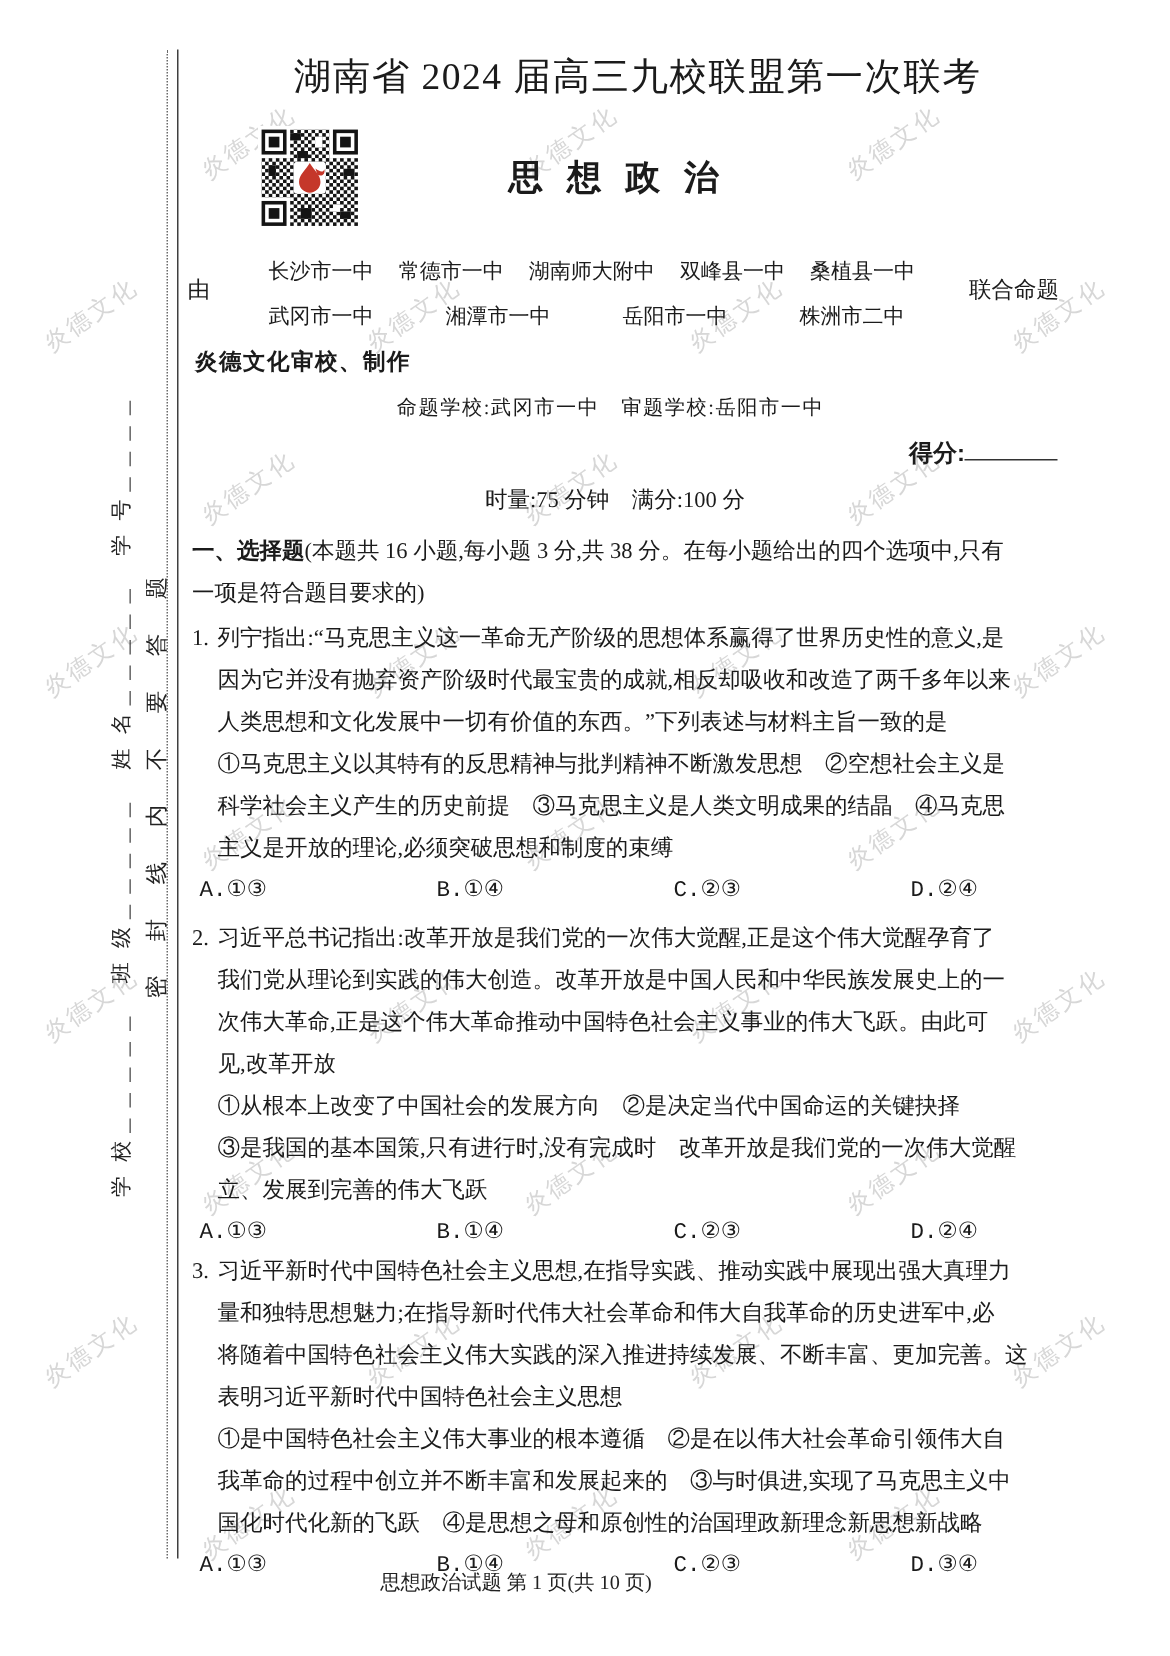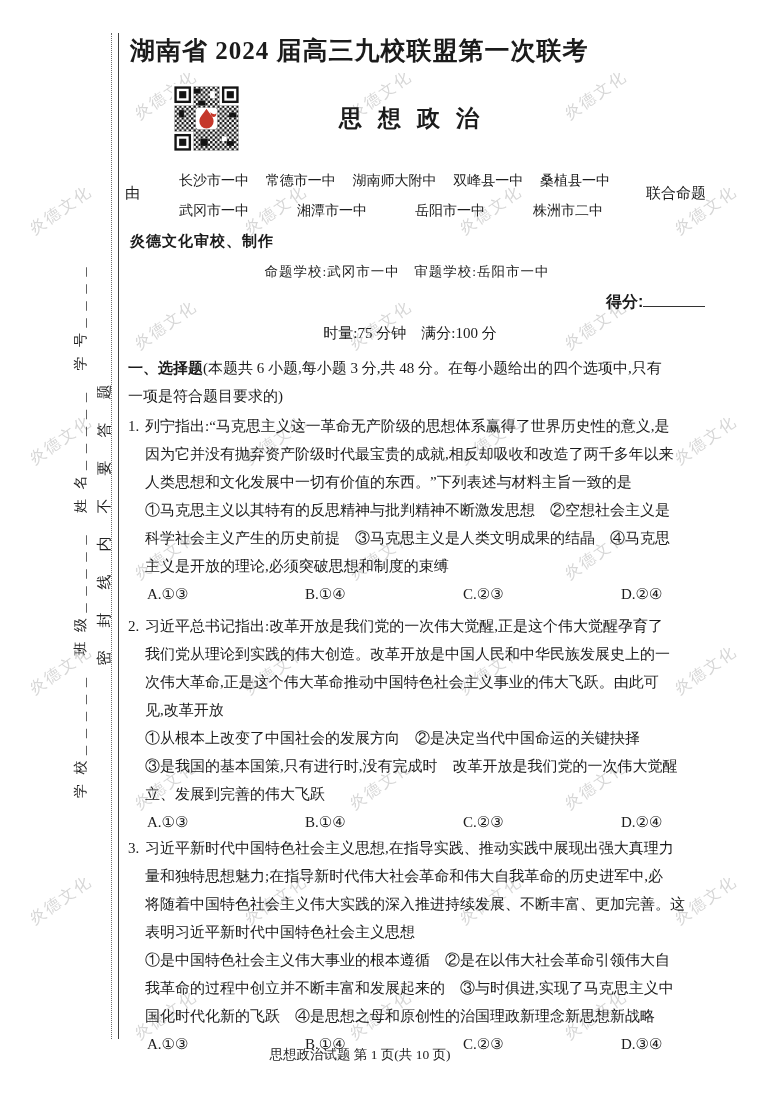--- a/index.html
+++ b/index.html
@@ -25,22 +25,22 @@
     transform:rotate(-90deg);text-align:center;font-size:14px;letter-spacing:3px;
     white-space:nowrap;color:#222;
   }
   .seal-text{
     position:absolute;left:-40px;top:512px;width:292px;height:22px;
     transform:rotate(-90deg);text-align:center;font-size:15px;letter-spacing:4px;
     white-space:nowrap;color:#222;
   }
   
   .title{
-    position:absolute;left:130px;top:34px;width:590px;
-    font-size:25px;font-weight:bold;letter-spacing:1px;
+    position:absolute;left:130px;top:34px;width:590px;text-align:center;
+    font-size:25px;font-weight:normal;letter-spacing:1px;
   }
   .qr{position:absolute;left:172px;top:84px;}
   .subject{
     position:absolute;left:114px;top:103px;width:590px;text-align:center;
     font-family:"Liberation Sans","DejaVu Sans",sans-serif;
     font-size:23px;font-weight:bold;letter-spacing:16px;padding-left:16px;box-sizing:border-box;
   }
   .by-char{position:absolute;left:125px;top:184px;font-size:15px;}
   .schools{position:absolute;left:158px;top:166px;width:452px;font-size:14px;}
   .schools .srow{display:flex;justify-content:space-between;height:30px;align-items:center;white-space:nowrap;margin-left:21px;}
@@ -54,25 +54,25 @@
   .score{position:absolute;left:606px;top:292px;font-size:16px;font-weight:bold;
     font-family:"Liberation Sans","DejaVu Sans",sans-serif;}
   .score-line{display:inline-block;width:62px;height:14px;border-bottom:1.5px solid #333;}
   .duration{position:absolute;left:130px;top:324px;width:560px;text-align:center;font-size:15px;}
   
   .section{position:absolute;left:128px;top:354px;width:600px;font-size:15px;line-height:28px;white-space:pre-line;}
   .section .sec-bold{font-weight:bold;font-family:"Liberation Sans","DejaVu Sans",sans-serif;}
   .q{position:absolute;left:128px;width:602px;font-size:15px;line-height:28px;}
   .q-num{position:absolute;left:0;top:0;}
   .q-stem{margin-left:17px;white-space:pre-line;}
-  .opts{display:grid;grid-template-columns:158px 158px 158px auto;margin-left:19px;white-space:nowrap;}
+  .opts{display:grid;grid-template-columns:158px 158px 158px auto;margin-left:5px;white-space:nowrap;font-family:Liberation Mono, monospace;}
   .q1{top:412px;}
   .q2{top:612px;}
   .q3{top:834px;}
-  .footer{position:absolute;left:0;top:1046px;width:688px;text-align:center;font-size:13.5px;color:#222;padding-left:16px;}
+  .footer{position:absolute;left:0;top:1046px;width:688px;text-align:center;font-size:13.5px;color:#222;}
   .banner{
     position:absolute;left:0;top:1076px;width:780px;text-align:center;
     font-family:"Liberation Sans","DejaVu Sans",sans-serif;
     font-size:19.5px;font-weight:bold;color:#0d0d0d;letter-spacing:0.5px;white-space:nowrap;
   }
 </style>
 </head>
 <body>
 
 <div class="page">
@@ -191,21 +191,21 @@
     </div>
     <div class="joint">联合命题</div>
 
     <div class="producer">炎德文化审校、制作</div>
     <div class="setter">命题学校:武冈市一中　审题学校:岳阳市一中</div>
 
     <div class="score"><span>得分:</span><span class="score-line"></span></div>
 
     <div class="duration">时量:75 分钟　满分:100 分</div>
 
-    <div class="section"><span class="sec-bold">一、选择题</span><span>(本题共 6 小题,每小题 3 分,共 48 分。在每小题给出的四个选项中,只有
+    <div class="section"><span class="sec-bold">一、选择题</span><span>(本题共 16 小题,每小题 3 分,共 38 分。在每小题给出的四个选项中,只有
 一项是符合题目要求的)</span></div>
 
     <div class="q q1">
       <span class="q-num">1.</span>
       <div class="q-stem">列宁指出:“马克思主义这一革命无产阶级的思想体系赢得了世界历史性的意义,是
 因为它并没有抛弃资产阶级时代最宝贵的成就,相反却吸收和改造了两千多年以来
 人类思想和文化发展中一切有价值的东西。”下列表述与材料主旨一致的是
 ①马克思主义以其特有的反思精神与批判精神不断激发思想　②空想社会主义是
 科学社会主义产生的历史前提　③马克思主义是人类文明成果的结晶　④马克思
 主义是开放的理论,必须突破思想和制度的束缚</div>

